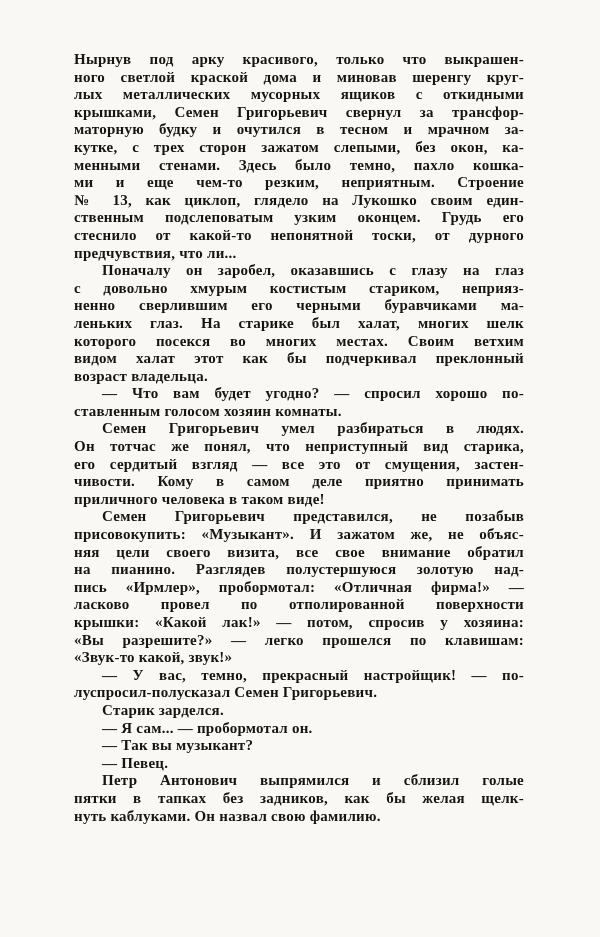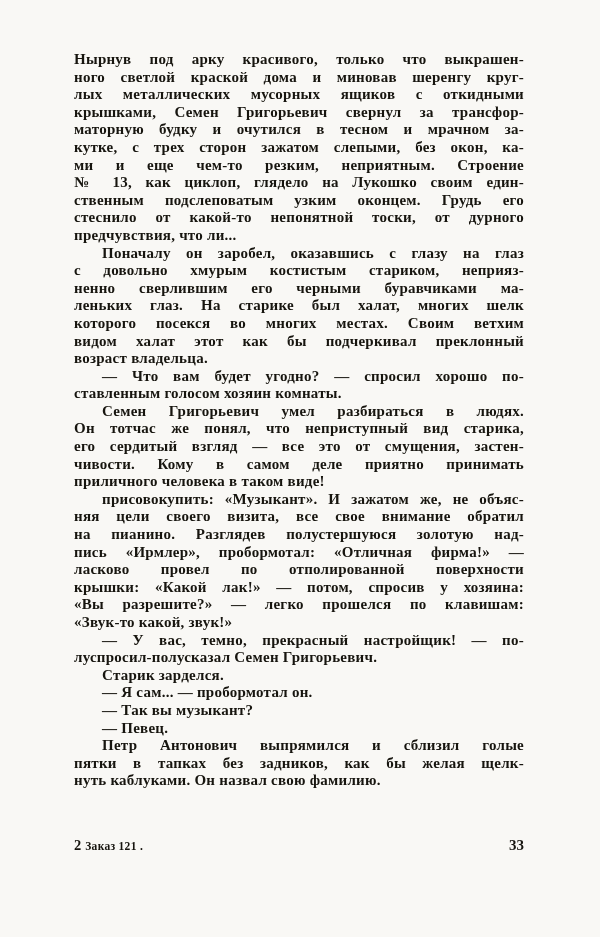--- a/index.html
+++ b/index.html
@@ -69,20 +69,21 @@
 
 <div class="page">
   <div class="text-block">
       <div class="para">
         <div class="line">Нырнув под арку красивого, только что выкрашен-</div>
         <div class="line">ного светлой краской дома и миновав шеренгу круг-</div>
         <div class="line">лых металлических мусорных ящиков с откидными</div>
         <div class="line">крышками, Семен Григорьевич свернул за трансфор-</div>
         <div class="line">маторную будку и очутился в тесном и мрачном за-</div>
         <div class="line">кутке, с трех сторон зажатом слепыми, без окон, ка-</div>
+        <div class="line">менными стенами. Здесь было темно, пахло кошка-</div>
         <div class="line">ми и еще чем-то резким, неприятным. Строение</div>
         <div class="line">№ 13, как циклоп, глядело на Лукошко своим един-</div>
         <div class="line">ственным подслеповатым узким оконцем. Грудь его</div>
         <div class="line">стеснило от какой-то непонятной тоски, от дурного</div>
         <div class="line final">предчувствия, что ли...</div>
       </div>
       <div class="para indent">
         <div class="line">Поначалу он заробел, оказавшись с глазу на глаз</div>
         <div class="line">с довольно хмурым костистым стариком, неприяз-</div>
         <div class="line">ненно сверлившим его черными буравчиками ма-</div>
@@ -96,20 +97,21 @@
         <div class="line final">ставленным голосом хозяин комнаты.</div>
       </div>
       <div class="para indent">
         <div class="line">Семен Григорьевич умел разбираться в людях.</div>
         <div class="line">Он тотчас же понял, что неприступный вид старика,</div>
         <div class="line">его сердитый взгляд — все это от смущения, застен-</div>
         <div class="line">чивости. Кому в самом деле приятно принимать</div>
         <div class="line final">приличного человека в таком виде!</div>
       </div>
       <div class="para indent">
+        <div class="line">Семен Григорьевич представился, не позабыв</div>
         <div class="line">присовокупить: «Музыкант». И зажатом же, не объяс-</div>
         <div class="line">няя цели своего визита, все свое внимание обратил</div>
         <div class="line">на пианино. Разглядев полустершуюся золотую над-</div>
         <div class="line">пись «Ирмлер», пробормотал: «Отличная фирма!» —</div>
         <div class="line">ласково провел по отполированной поверхности</div>
         <div class="line">крышки: «Какой лак!» — потом, спросив у хозяина:</div>
         <div class="line">«Вы разрешите?» — легко прошелся по клавишам:</div>
         <div class="line final">«Звук-то какой, звук!»</div>
       </div>
       <div class="para indent">
@@ -127,20 +129,13 @@
       </div>
       <div class="para indent">
         <div class="line final">— Певец.</div>
       </div>
       <div class="para indent">
         <div class="line">Петр Антонович выпрямился и сблизил голые</div>
         <div class="line">пятки в тапках без задников, как бы желая щелк-</div>
         <div class="line final">нуть каблуками. Он назвал свою фамилию.</div>
       </div>
     </div>
-  <div class="footer">
-    <span class="footer-left">
-      <span class="order-number">2</span>
-      <span class="order-label">Заказ 121 .</span>
-    </span>
-    <span class="page-number">33</span>
-  </div>
 </div>
 
 </body></html>

